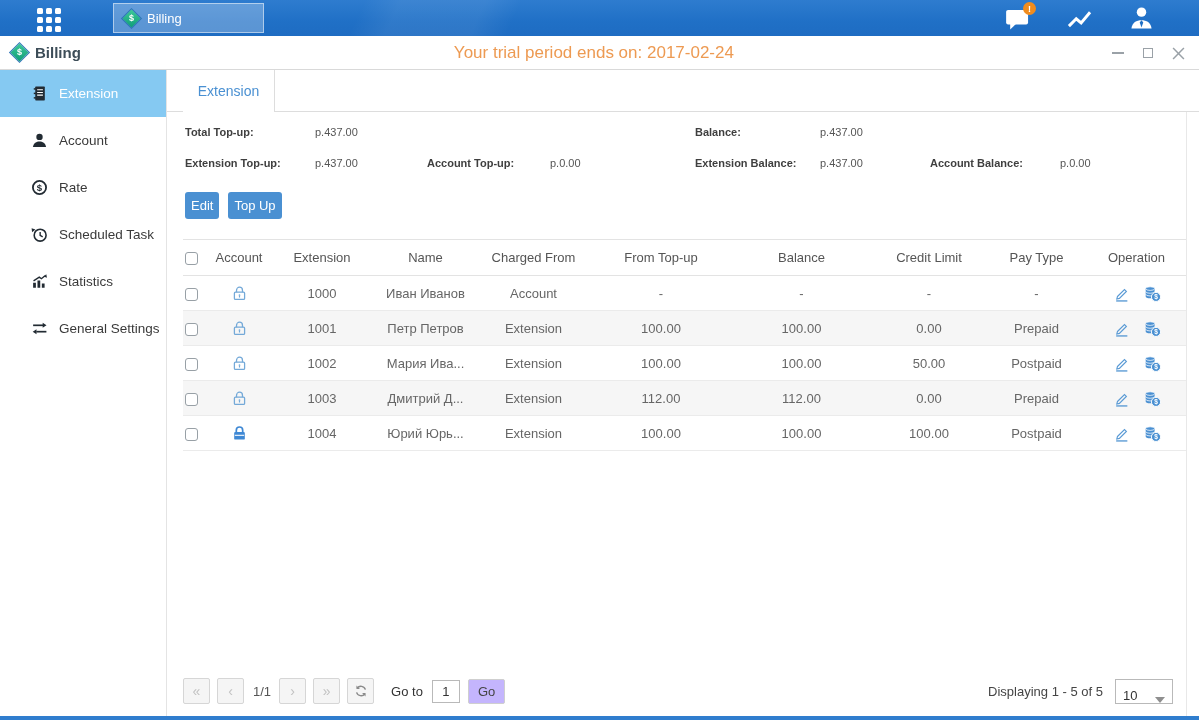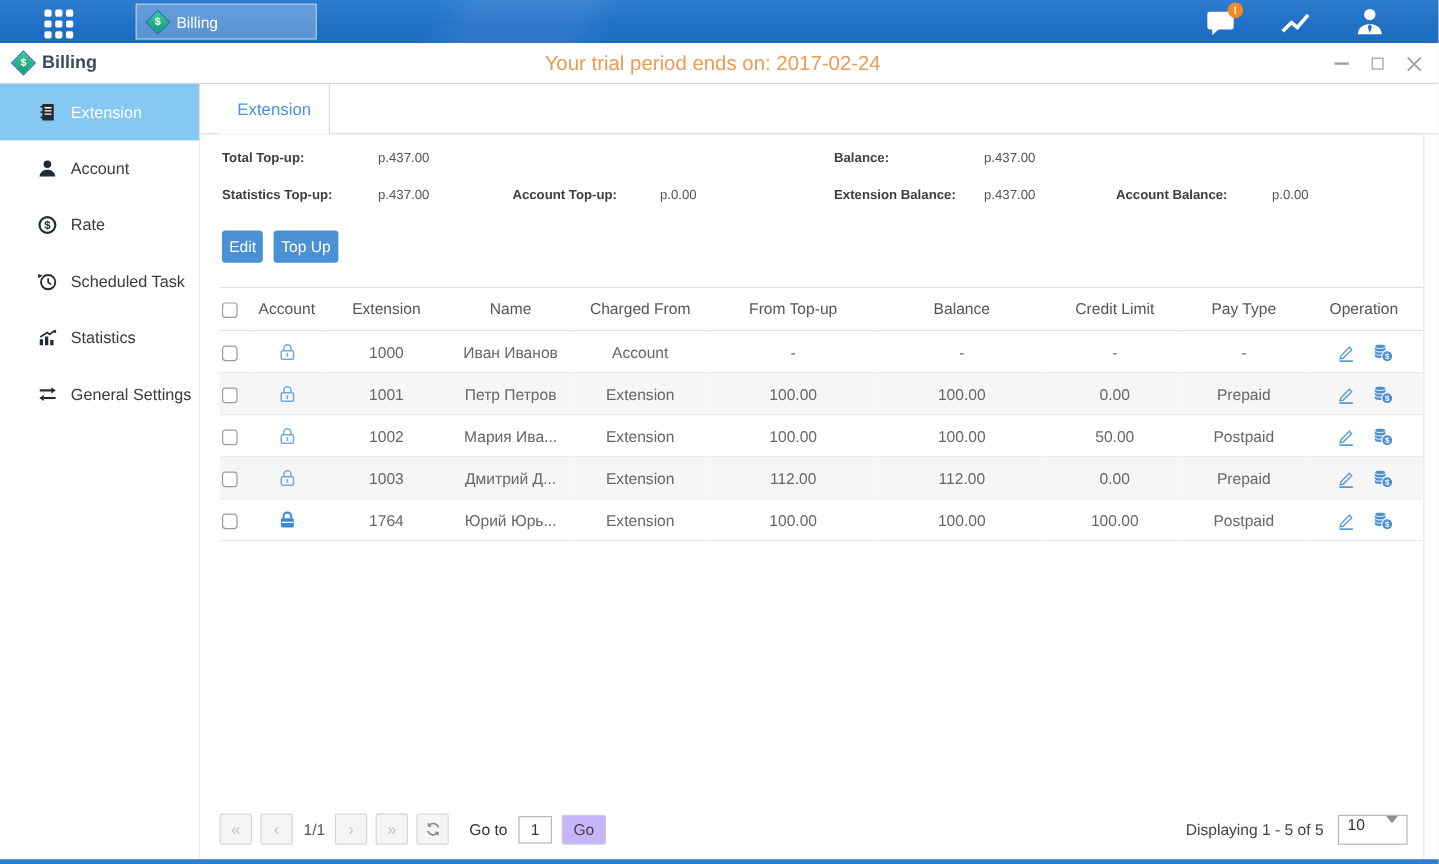--- a/index.html
+++ b/index.html
@@ -85,21 +85,21 @@
             cursor:pointer; margin-right:7px; }
   .pg-ind { color:#555; margin:0 8px 0 2px; }
   .goto-label { color:#333; margin:0 9px 0 10px; }
   .goto-input { width:28px; height:23px; border:1px solid #b9b9b9; text-align:center; font-size:13px;
                 color:#333; font-family:inherit; margin-right:8px; }
   .go-btn { height:25px; border:1px solid #cfcfcf; background:#c4b5fd; border-radius:2px; color:#444;
             font-size:13px; padding:0 9px; cursor:pointer; font-family:inherit; }
   .pg-right { margin-left:auto; display:flex; align-items:center; gap:12px; }
   .displaying { color:#444; }
   .pagesize { width:58px; height:25px; border:1px solid #b9b9b9; background:#fff; display:flex;
-              align-items:flex-start; padding:0 7px; color:#333; cursor:pointer; }
+              align-items:flex-end; padding:0 7px; color:#333; cursor:pointer; }
   .pagesize .tri { margin-left:auto; width:0; height:0; border-left:5px solid transparent;
                    border-right:5px solid transparent; border-top:6px solid #8f8f8f; }
 </style>
 </head>
 <body>
 
 <div class="app">
 
   <div class="topbar">
     <div class="grid-icon">
@@ -223,21 +223,21 @@
       <div class="tabbar">
         <div class="tab">Extension</div>
       </div>
 
       <div class="summary">
         <span class="lab" style="left:18px;top:14px">Total Top-up:</span>
         <span class="val" style="left:148px;top:14px">p.437.00</span>
         <span class="lab" style="left:528px;top:14px">Balance:</span>
         <span class="val" style="left:653px;top:14px">p.437.00</span>
 
-        <span class="lab" style="left:18px;top:45px">Statistics Top-up:</span>
+        <span class="lab" style="left:18px;top:45px">Extension Top-up:</span>
         <span class="val" style="left:148px;top:45px">p.437.00</span>
         <span class="lab" style="left:260px;top:45px">Account Top-up:</span>
         <span class="val" style="left:383px;top:45px">p.0.00</span>
         <span class="lab" style="left:528px;top:45px">Extension Balance:</span>
         <span class="val" style="left:653px;top:45px">p.437.00</span>
         <span class="lab" style="left:763px;top:45px">Account Balance:</span>
         <span class="val" style="left:893px;top:45px">p.0.00</span>
       </div>
 
       <div class="actions">
@@ -401,21 +401,21 @@
           <tr>
             <td class="cb-cell"><span class="checkbox"></span></td>
             <td class="status-cell" data-status="locked">
               
               <svg class="lock-icon" width="17" height="17" viewBox="0 0 16 16">
                   <rect x="3" y="6.5" width="10" height="7.2" rx="1.1" fill="#3e88d4"></rect>
                   <path d="M5 6.5 V4.9 A3 3 0 0 1 11 4.9 V6.5" fill="none" stroke="#3e88d4" stroke-width="1.6"></path>
                   <path d="M3.6 9.7h8.8" stroke="#fff" stroke-width="1"></path>
                 </svg>
             </td>
-            <td>1764</td>
+            <td>1004</td>
             <td>Юрий Юрь...</td>
             <td>Extension</td>
             <td>100.00</td>
             <td>100.00</td>
             <td>100.00</td>
             <td>Postpaid</td>
             <td class="op-cell"><svg width="17" height="17" viewBox="0 0 16 16">
                   <path d="M4.2 10.8 L10.8 4.2 L12.6 6 L6 12.6 L3.6 13.2 Z" fill="none" stroke="#5b9bd5" stroke-width="1.1"></path>
                   <path d="M3 15h10.5" stroke="#5b9bd5" stroke-width="1.3"></path>
                 </svg><span class="gap"></span><svg width="17" height="17" viewBox="0 0 16 16">

